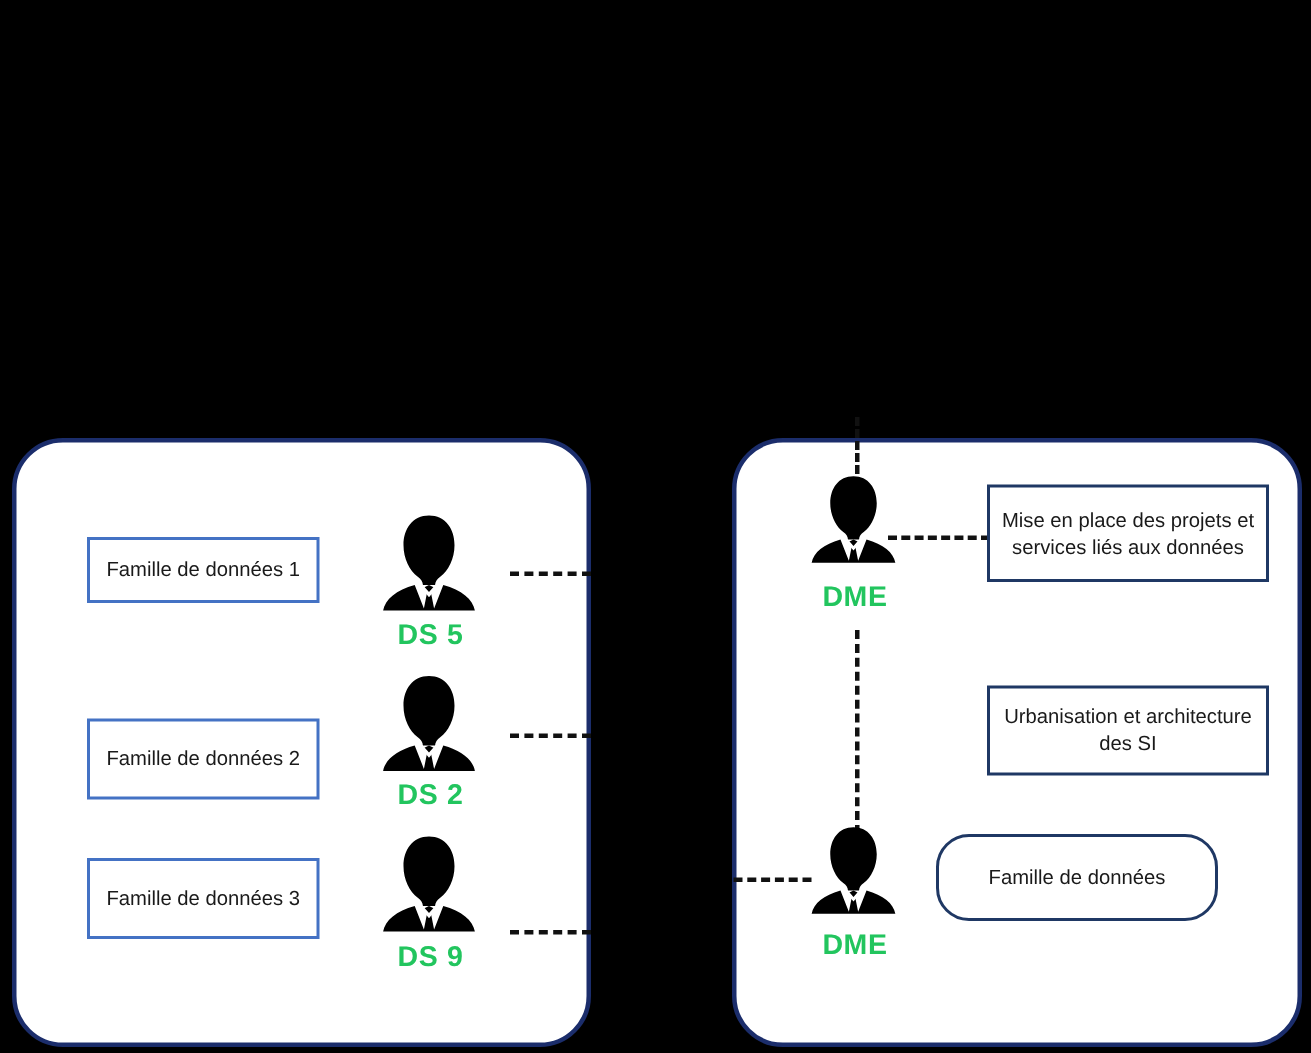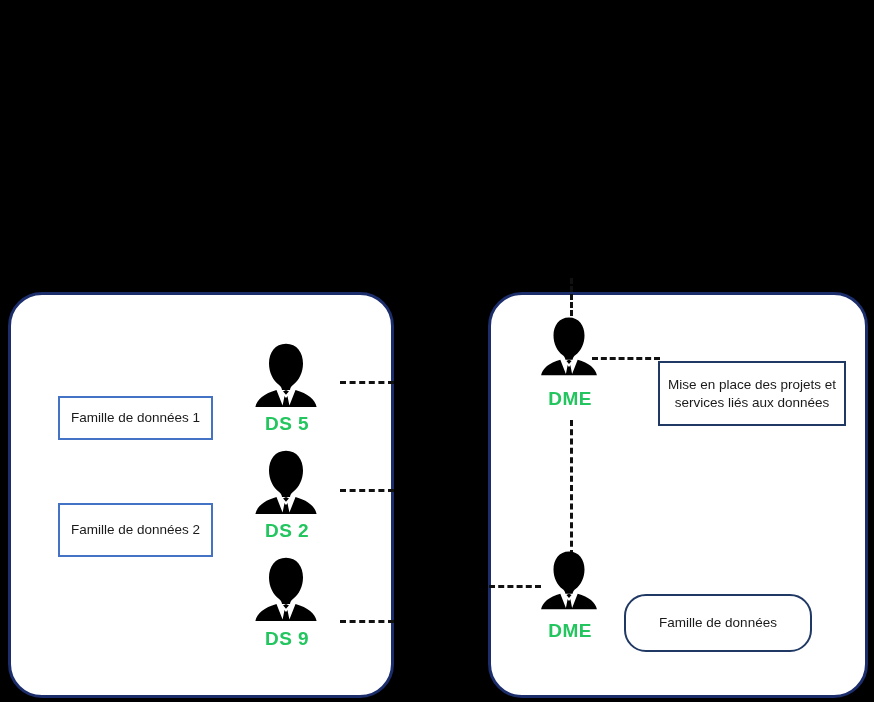--- a/index.html
+++ b/index.html
@@ -34,27 +34,26 @@
     background: #ffffff;
     border: 2px solid #4472c4;
     display: flex;
     align-items: center;
     justify-content: center;
     text-align: center;
     color: #1a1a1a;
     font-size: 13.5px;
     line-height: 1.32;
     padding: 2px 6px;
-    margin-top: 38px;
   }
   .databox.navy { border: 2px solid #1f3864; }
 
   
   #box-fam-1 { left: 58px; top: 358px; width: 155px; height: 44px; }
-  #box-fam-2 { left: 58px; top: 465px; width: 155px; height: 54px; }
+  #box-fam-2 { left: 58px; top: 479px; width: 155px; height: 54px; }
   #box-fam-3 { left: 58px; top: 572px; width: 155px; height: 54px; }
 
   
   #box-proj  { left: 658px; top: 323px; width: 188px; height: 65px; }
   #box-urba  { left: 658px; top: 457px; width: 188px; height: 60px; }
   #box-famd  { left: 624px; top: 556px; width: 188px; height: 58px; border-radius: 22px; }
 
   
   .person {
     position: absolute;
@@ -112,20 +111,21 @@
 </style>
 </head>
 <body>
 
 <div id="canvas">
 
   <div class="panel" id="panel-left"></div>
 
   <div class="databox" id="box-fam-1">Famille de données 1</div>
   <div class="databox" id="box-fam-2">Famille de données 2</div>
+  <div class="databox" id="box-fam-3">Famille de données 3</div>
 
   <div class="person" id="person-ds1">
     <svg width="68" height="68" viewBox="0 0 100 100" aria-hidden="true">
       <path fill="#000000" d="M50 4 C34 4 25 17 25 33 c0 13 6 25 14 31 c3 2 5 5 5 8 l12 0 c0-3 2-6 5-8 c8-6 14-18 14-31 C75 17 66 4 50 4 Z"></path>
       <path fill="#000000" d="M36 72 C18 77 7 86 5 97 l90 0 c-2-11-13-20-31-25 l-9 23 l-3-15 l4-5 l-6-3 l-6 3 l4 5 l-3 15 Z"></path>
       <path fill="#ffffff" d="M43 71 l7 8 l7-8 l3 1 l-10 12 l-10-12 Z"></path>
     </svg>
   </div>
   <div class="person-label" id="label-ds1">DS 5</div>
 
@@ -170,15 +170,16 @@
   <div class="person" id="person-dme2">
     <svg width="62" height="62" viewBox="0 0 100 100" aria-hidden="true">
       <path fill="#000000" d="M50 4 C34 4 25 17 25 33 c0 13 6 25 14 31 c3 2 5 5 5 8 l12 0 c0-3 2-6 5-8 c8-6 14-18 14-31 C75 17 66 4 50 4 Z"></path>
       <path fill="#000000" d="M36 72 C18 77 7 86 5 97 l90 0 c-2-11-13-20-31-25 l-9 23 l-3-15 l4-5 l-6-3 l-6 3 l4 5 l-3 15 Z"></path>
       <path fill="#ffffff" d="M43 71 l7 8 l7-8 l3 1 l-10 12 l-10-12 Z"></path>
     </svg>
   </div>
   <div class="person-label" id="label-dme2">DME</div>
 
   <div class="databox navy" id="box-proj">Mise en place des projets et services liés aux données</div>
+  <div class="databox navy" id="box-urba">Urbanisation et architecture des SI</div>
   <div class="databox navy" id="box-famd">Famille de données</div>
 
 </div>
 
 </body></html>

